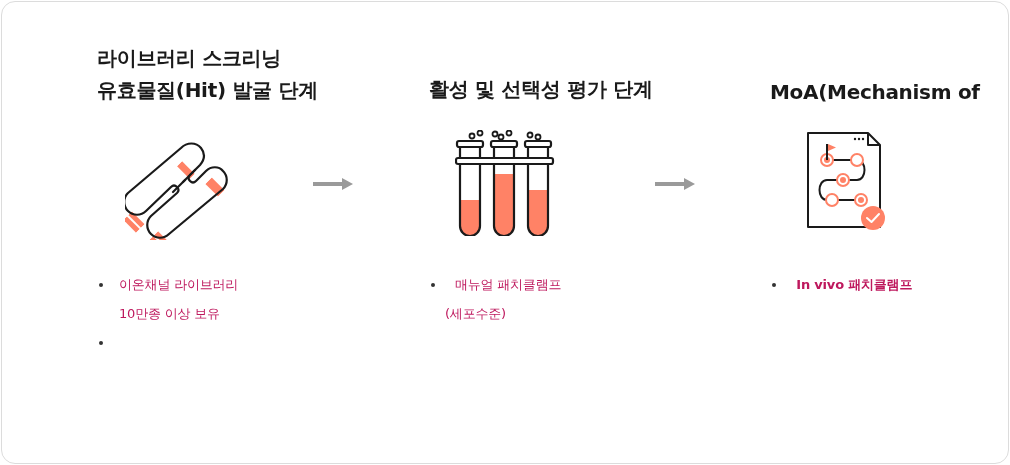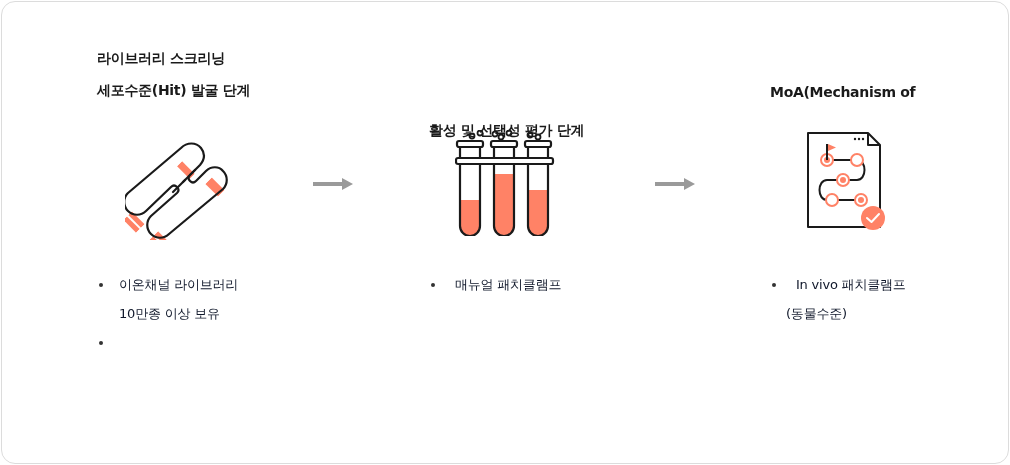--- a/index.html
+++ b/index.html
@@ -1,40 +1,40 @@
 <!DOCTYPE html>
 <html><head>
 <meta charset="utf-8">
 <style>
   html, body { margin: 0; padding: 0; background: #ffffff; }
   body { width: 1010px; height: 465px; position: relative; overflow: hidden;
          font-family: "DejaVu Sans", "Liberation Sans", sans-serif; color: #222; }
   .card { position: absolute; left: 1px; top: 1px; width: 1006px; height: 461px;
           border: 1px solid #dcdcdc; border-radius: 14px; background: #fff; }
-  .title { position: absolute; font-size: 14px; font-weight: bold; line-height: 32px;
+  .title { position: absolute; font-size: 20px; font-weight: bold; line-height: 32px;
            color: #1a1a1a; white-space: nowrap; letter-spacing: -0.3px; }
   .title div { white-space: nowrap; }
   .icon { position: absolute; }
   .list { position: absolute; margin: 0; padding: 0; list-style: none; font-size: 13px;
-          color: #0f172a; line-height: 29px; letter-spacing: -0.2px; }
+          color: #be185d; line-height: 29px; letter-spacing: -0.2px; }
   .list li { position: relative; padding-left: 22px; white-space: nowrap; }
   .list li::before { content: ""; position: absolute; left: 2px; top: 13px; width: 4px; height: 4px;
                      border-radius: 50%; background: #333; }
   .list li div { white-space: nowrap; }
   .arrow { position: absolute; }
 </style>
 </head>
 <body>
 
 <div class="card"></div>
 
 <div>
   <div class="title" style="left:97px; top:42px;">
     <div>라이브러리 스크리닝</div>
-    <div>세포수준(Hit) 발굴 단계</div>
+    <div>유효물질(Hit) 발굴 단계</div>
   </div>
   <svg class="icon" style="left:125px; top:135px;" width="110" height="105" viewBox="0 0 110 105">
     <defs>
       <clipPath id="c1">
           <rect x="-9" y="-55" width="18" height="110" rx="9"></rect>
         </clipPath>
       <clipPath id="c2">
           <rect x="-9" y="-35" width="18" height="70" rx="9"></rect>
         </clipPath>
     </defs>
@@ -69,21 +69,21 @@
     </li>
   </ul>
 </div>
 
 <svg class="arrow" style="left:313px; top:177px;" width="42" height="14" viewBox="0 0 42 14">
   <rect x="0" y="5" width="30" height="4" fill="#9a9a9a"></rect>
   <polygon points="29,1 40,7 29,13" fill="#9a9a9a"></polygon>
 </svg>
 
 <div>
-  <div class="title" style="left:429px; top:73px;margin-top:41px;">
+  <div class="title" style="left:429px; top:73px;">
     <div>활성 및 선택성 평가 단계</div>
   </div>
   <svg class="icon" style="left:455px; top:130px;" width="100" height="106" viewBox="0 0 100 106">
 
     <g fill="none" stroke="#1a1a1a" stroke-width="1.8">
       <circle cx="17" cy="6" r="2.5"></circle>
         <circle cx="25" cy="3" r="2.5"></circle>
       <circle cx="40" cy="4" r="2.5"></circle>
         <circle cx="46" cy="7" r="2.5"></circle>
         <circle cx="54" cy="3" r="2.5"></circle>
@@ -103,20 +103,21 @@
       <rect x="2" y="11" width="26" height="6" rx="2" fill="#fff"></rect>
       <rect x="36" y="11" width="26" height="6" rx="2" fill="#fff"></rect>
       <rect x="70" y="11" width="26" height="6" rx="2" fill="#fff"></rect>
 
       <rect x="1" y="28" width="97" height="6" rx="2" fill="#fff"></rect>
     </g>
   </svg>
   <ul class="list" style="left:429px; top:270px;">
     <li>
       <div style="white-space:pre;text-align:center;"> 매뉴얼 패치클램프</div>
+      <div style="margin-left:-6px;">(세포수준)</div>
     </li>
   </ul>
 </div>
 
 <svg class="arrow" style="left:655px; top:177px;" width="42" height="14" viewBox="0 0 42 14">
   <rect x="0" y="5" width="30" height="4" fill="#9a9a9a"></rect>
   <polygon points="29,1 40,7 29,13" fill="#9a9a9a"></polygon>
 </svg>
 
 <div>
@@ -147,17 +148,16 @@
     <circle cx="22" cy="30" r="3" fill="#FF8266"></circle>
     <circle cx="38" cy="50" r="3" fill="#FF8266"></circle>
     <circle cx="56" cy="70" r="3" fill="#FF8266"></circle>
     <line x1="22" y1="22" x2="22" y2="30" stroke="#1a1a1a" stroke-width="2"></line>
 
     <circle cx="68" cy="88" r="12" fill="#FF8266"></circle>
     <polyline points="62,88 66.5,92 74,84" fill="none" stroke="#fff" stroke-width="2" stroke-linecap="round" stroke-linejoin="round"></polyline>
   </svg>
   <ul class="list" style="left:770px; top:270px;">
     <li>
-      <div style="white-space:pre;"> In vivo 패치클램프</div>
-      <div style="margin-left:-6px;">(동물수준)</div>
+      <div style="white-space:pre;font-weight:bold;"> In vivo 패치클램프</div>
     </li>
   </ul>
 </div>
 
 </body></html>

